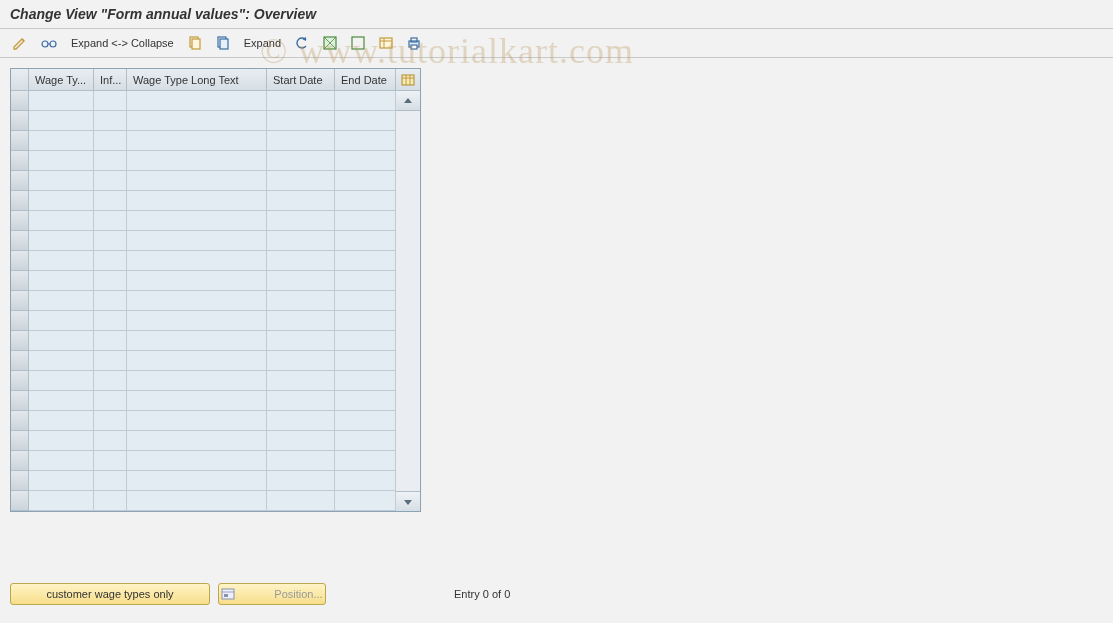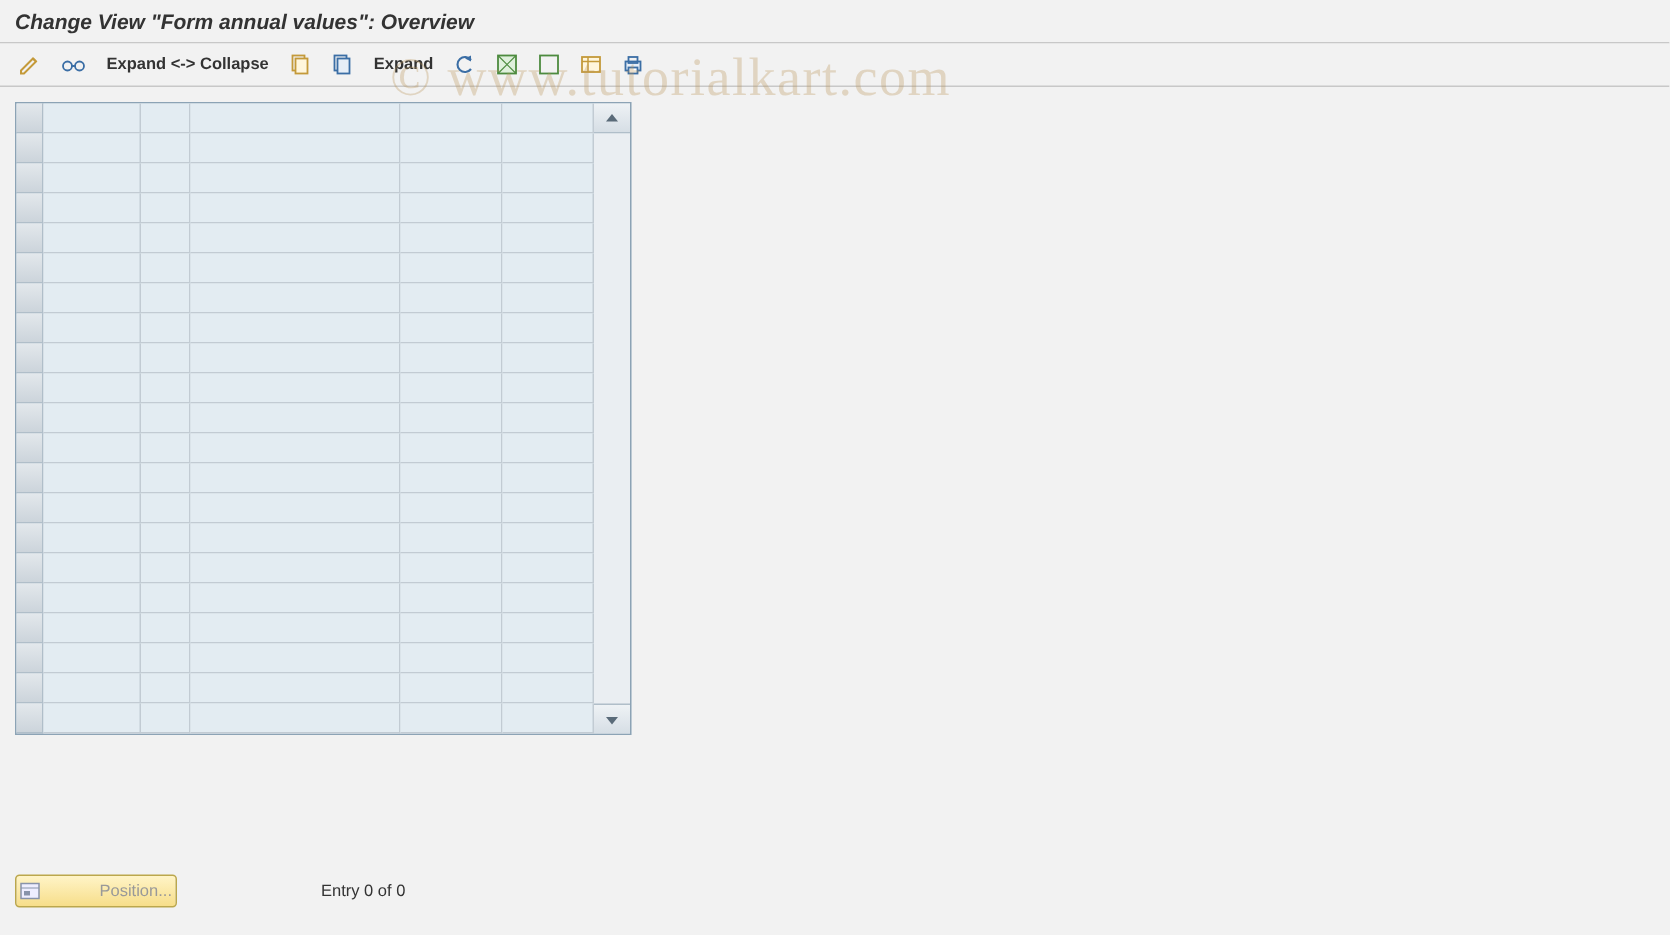--- a/index.html
+++ b/index.html
@@ -22,21 +22,20 @@
       border-bottom: 1px solid #c8c8c8;
       background: #f2f2f2;
     }
     .toolbar {
       display: flex;
       align-items: center;
       gap: 4px;
       padding: 4px 8px;
       border-bottom: 1px solid #c8c8c8;
       background: #f2f2f2;
-      font-weight: bold;
     }
     .toolbar-btn {
       display: inline-flex;
       align-items: center;
       justify-content: center;
       min-width: 20px;
       height: 20px;
       padding: 0 3px;
       cursor: pointer;
       border: 1px solid transparent;
@@ -150,21 +149,21 @@
       cursor: pointer;
       color:#333;
     }
     .gold-button.disabled { color:#999; cursor:default;gap:33px; }
     .gold-button .icn { margin-right:6px; display:inline-flex; }
     .btn-cwt { width: 200px; }
     .btn-pos { width: 108px; }
     .entry-text {
       font-size: 11px;
       color: #333;
-      margin-left: 88px;
+      margin-left: 120px;
     }
 
     
     svg { display:block; }
 
     
     .watermark {
       position:absolute;
       top: 30px;
       left: 260px;
@@ -237,20 +236,34 @@
     <svg width="16" height="16">
         <rect x="3" y="6" width="10" height="6" fill="#e6eef7" stroke="#3b6ea5" stroke-width="1.2"></rect>
         <rect x="5" y="3" width="6" height="4" fill="none" stroke="#3b6ea5" stroke-width="1.2"></rect>
         <rect x="5" y="10" width="6" height="4" fill="#fff" stroke="#3b6ea5" stroke-width="1.2"></rect>
       </svg>
   </span>
 </div>
 
 <div class="content-area">
   <div class="grid-wrapper">
+    <div class="grid-header-row">
+      <div class="grid-corner"></div>
+      <div class="col-header c1">Wage Ty...</div>
+      <div class="col-header c2">Inf...</div>
+      <div class="col-header c3">Wage Type Long Text</div>
+      <div class="col-header c4">Start Date</div>
+      <div class="col-header c5">End Date</div>
+      <div class="config-header">
+        <svg width="14" height="14">
+            <rect x="1" y="2" width="12" height="10" fill="#f7e9b0" stroke="#b08b2e" stroke-width="1"></rect>
+            <path d="M1 5 H13 M5 2 V12 M9 2 V12" stroke="#b08b2e" stroke-width="0.8"></path>
+          </svg>
+      </div>
+    </div>
     <div style="display:flex;">
       <div id="grid-body">
           <div class="grid-row">
             <div class="row-handle"></div>
             <div class="cell c1"></div>
             <div class="cell c2"></div>
             <div class="cell c3"></div>
             <div class="cell c4"></div>
             <div class="cell c5"></div>
           </div>
@@ -426,20 +439,23 @@
           <svg width="10" height="10">
               <path d="M1 3 L5 8 L9 3 Z" fill="#5a6b79"></path>
             </svg>
         </div>
       </div>
     </div>
   </div>
 </div>
 
 <div class="bottom-bar">
+  <div class="gold-button btn-cwt">
+    <span>customer wage types only</span>
+  </div>
   <div class="gold-button btn-pos disabled">
     <span class="icn">
       <svg width="14" height="14">
           <rect x="1" y="2" width="12" height="10" fill="#eef" stroke="#8893aa" stroke-width="1"></rect>
           <path d="M1 5 H13" stroke="#8893aa" stroke-width="0.8"></path>
           <rect x="3" y="7" width="4" height="3" fill="#8893aa"></rect>
         </svg>
     </span>
     <span>Position...</span>
   </div>

